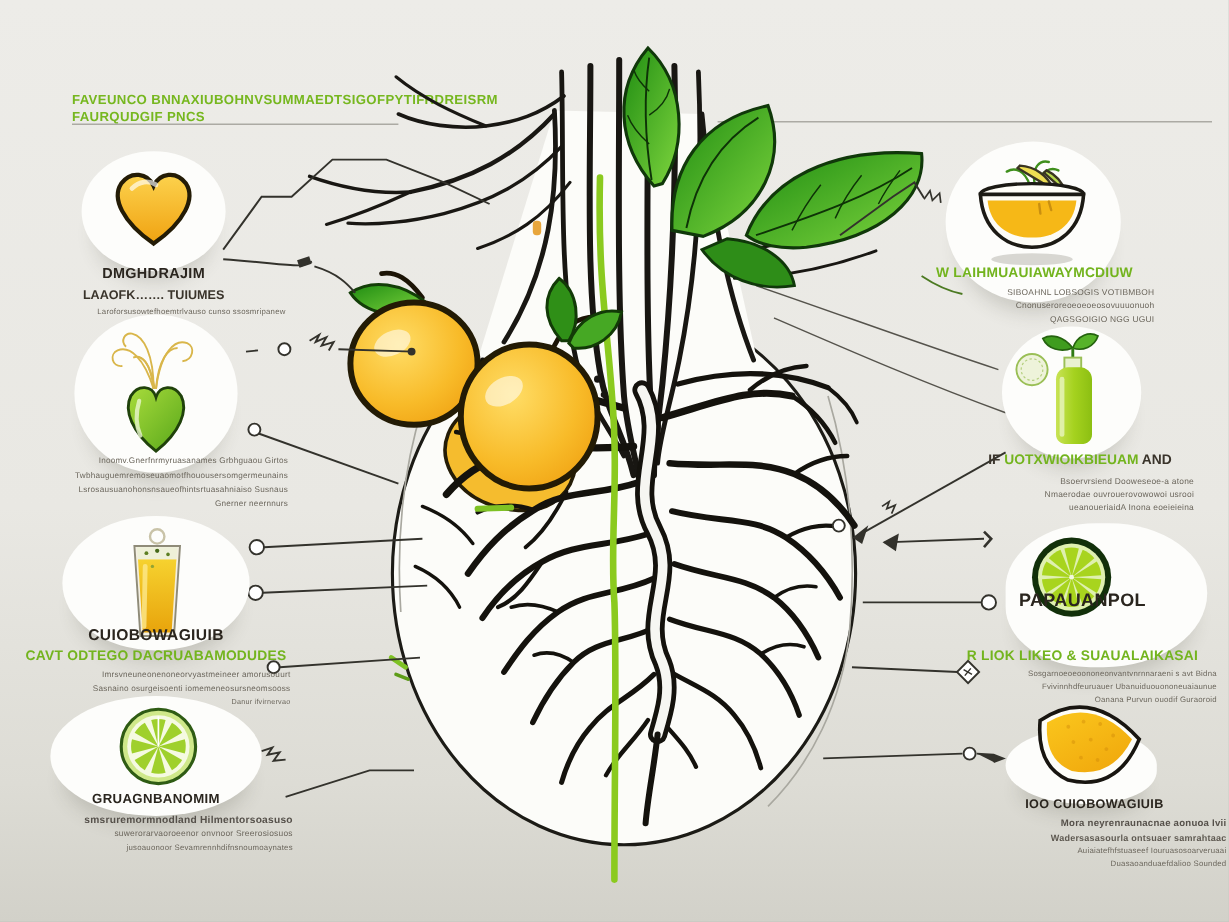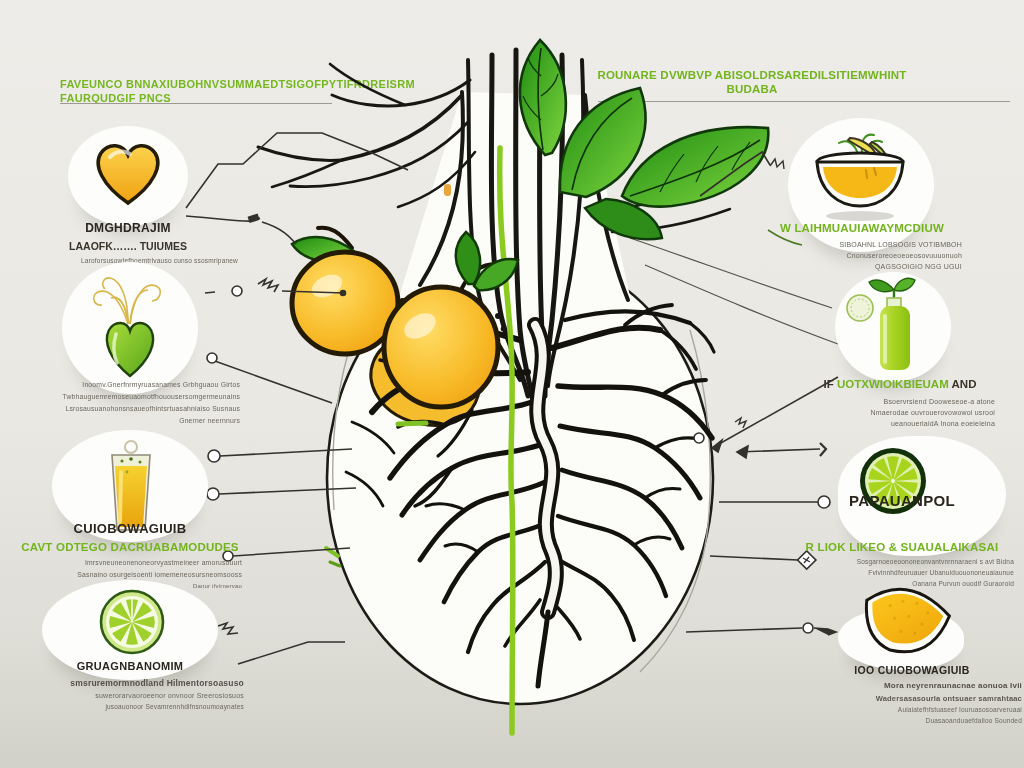--- a/index.html
+++ b/index.html
@@ -23,21 +23,20 @@
   svg{display:block;}
 </style>
 </head>
 <body>
 
 <div class="canvas">
 
   <div class="txt page-sub" style="left:60px;top:78px;width:400px;text-align:left;">FAVEUNCO BNNAXIUBOHNVSUMMAEDTSIGOFPYTIFRDREISRM FAURQUDGIF PNCS</div>
   <div class="rule" style="left:60px;top:103px;width:272px;"></div>
 
-  <div class="txt t-green" style="left:572px;top:68px;width:360px;font-size:11.5px;">ROUNARE DVWBVP ABISOLDRSAREDILSITIEMWHINT BUDABA</div>
   <div class="rule" style="left:598px;top:101px;width:412px;"></div>
 
   <svg class="abs" style="left:0;top:0;" width="1024" height="768" viewBox="0 0 1024 768">
     <defs>
       <linearGradient id="leafG" x1="0" y1="0" x2="1" y2="1">
         <stop offset="0" stop-color="#1f8c12"></stop>
           <stop offset="1" stop-color="#7ed53e"></stop>
       </linearGradient>
       <radialGradient id="lemonG" cx="0.38" cy="0.35" r="0.8">
         <stop offset="0" stop-color="#ffdd66"></stop>

